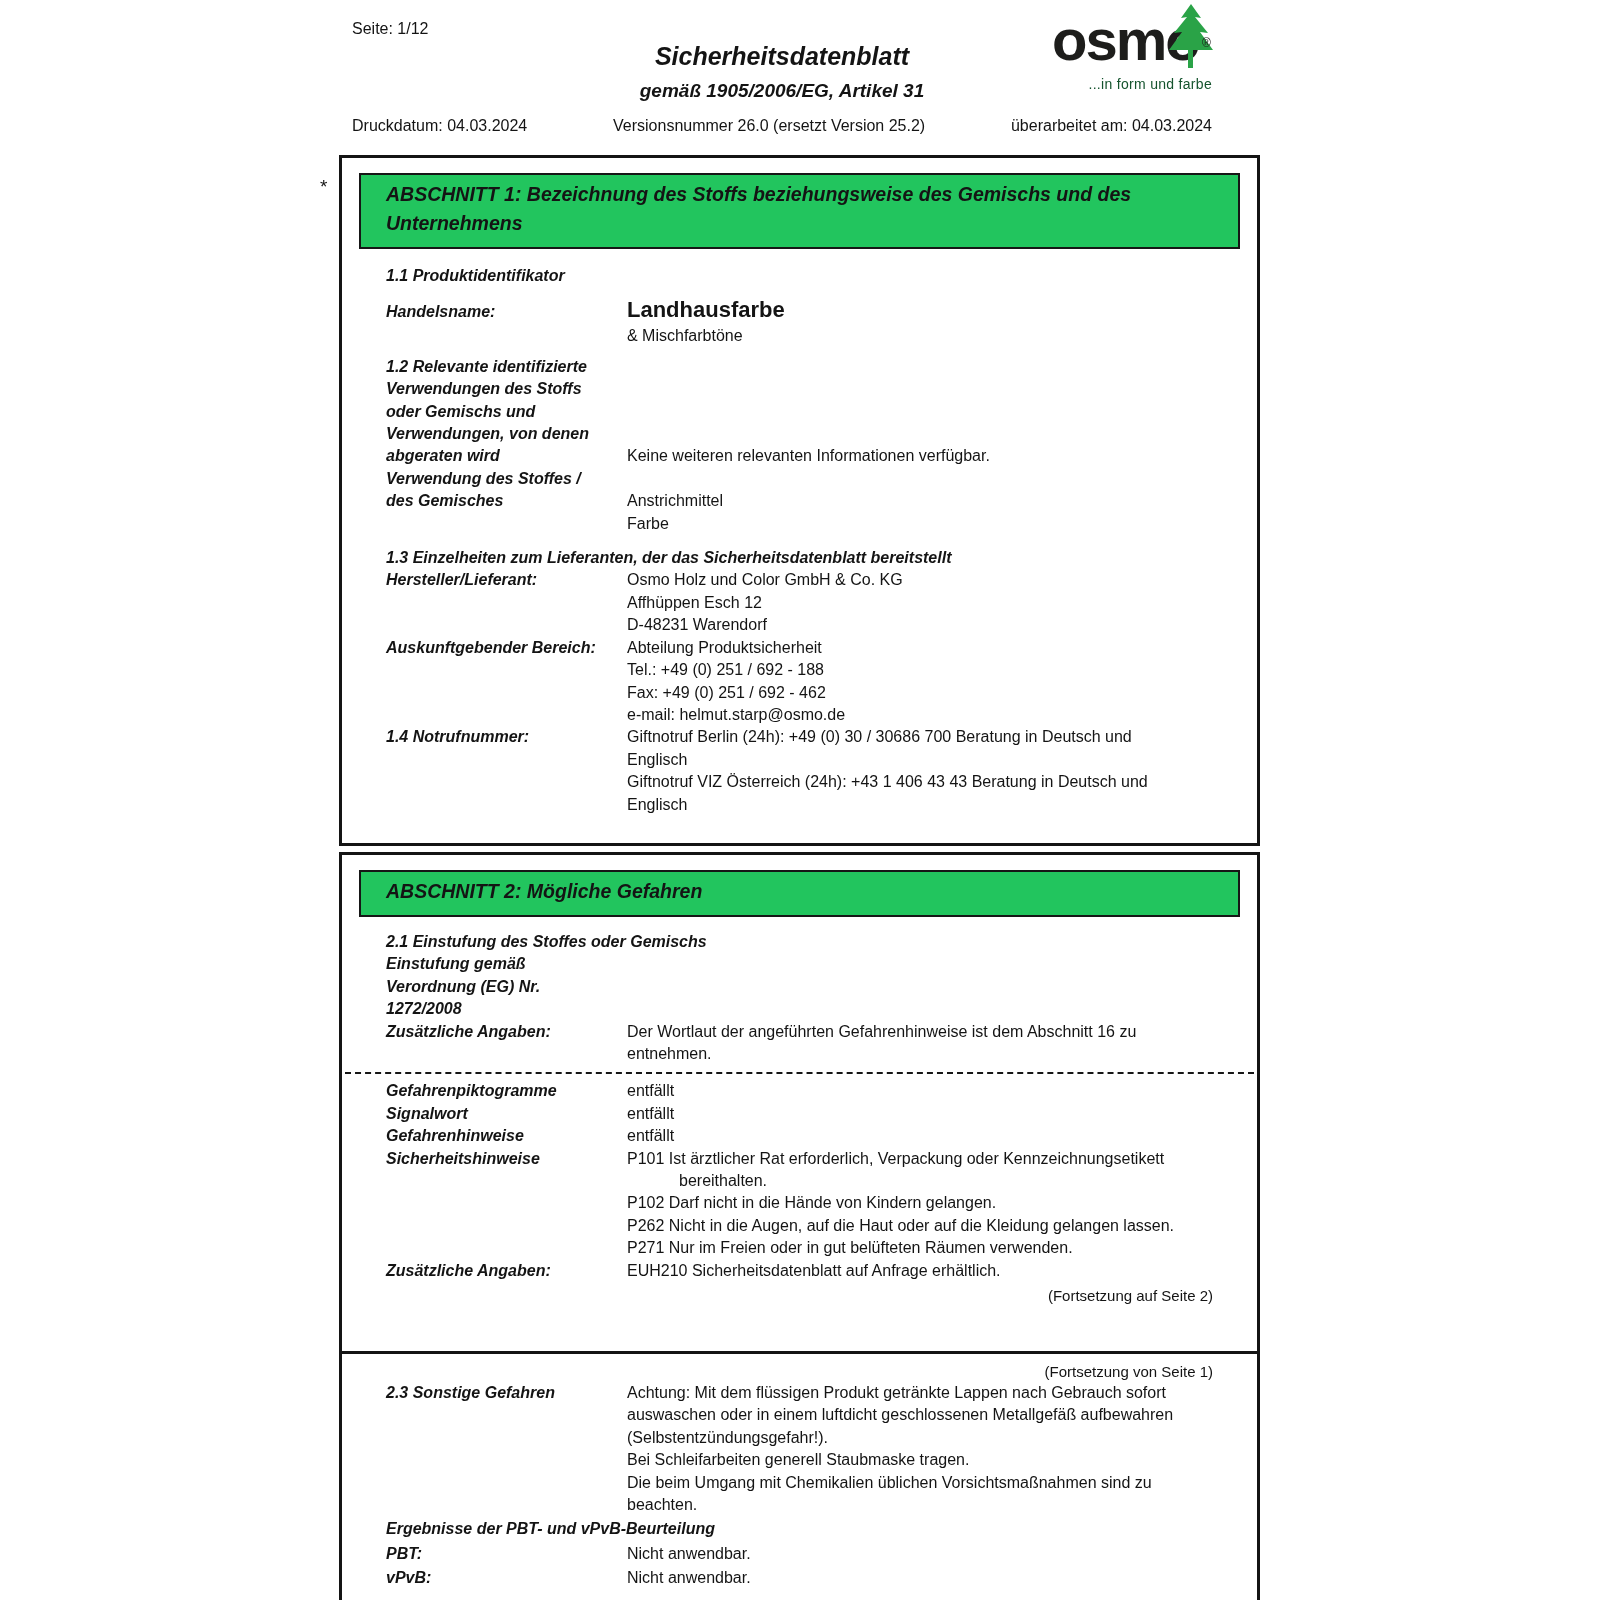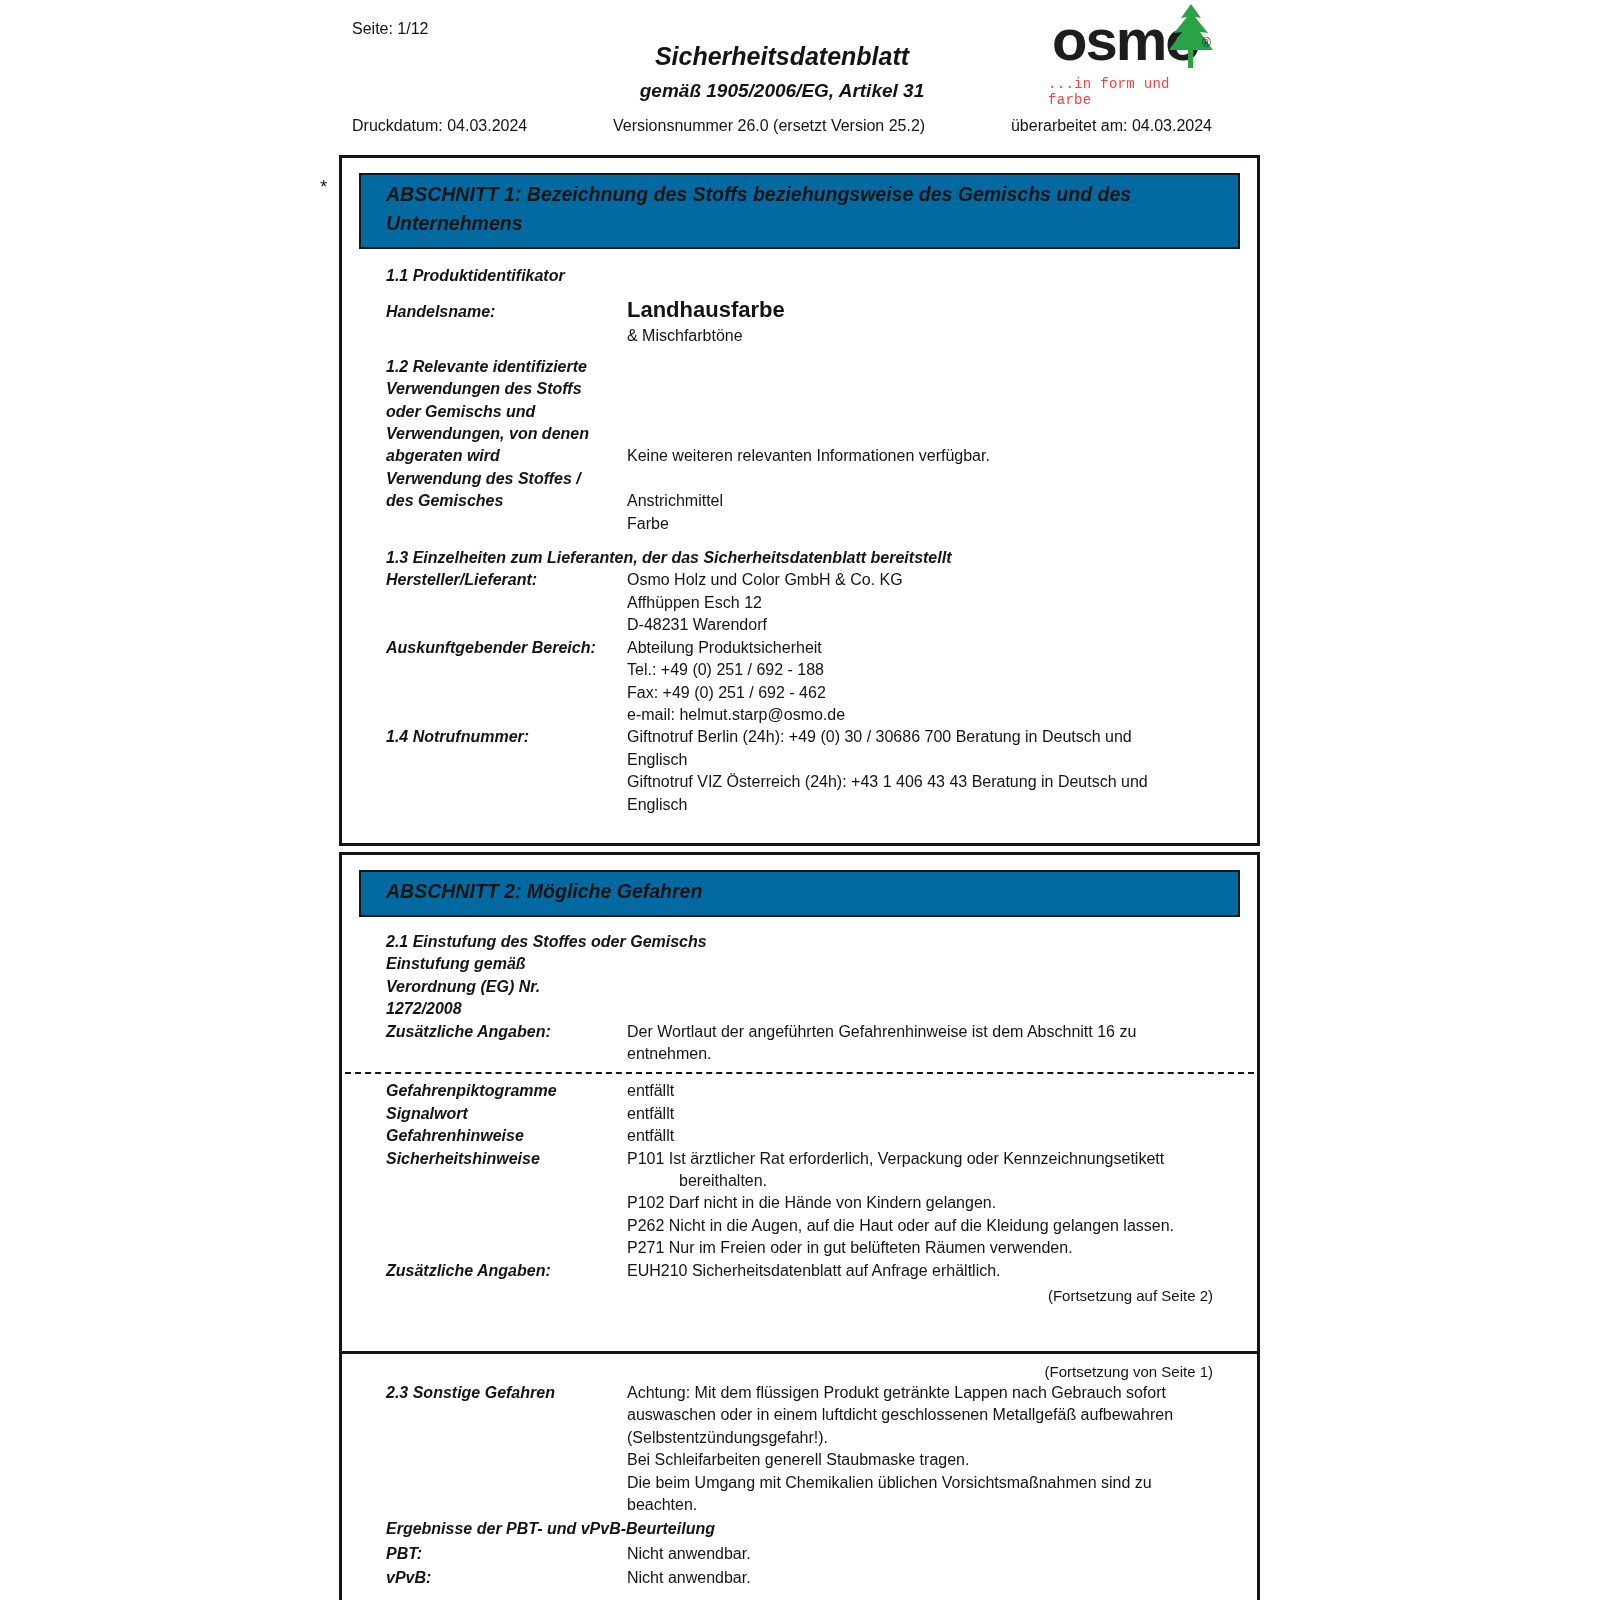--- a/index.html
+++ b/index.html
@@ -19,33 +19,33 @@
   #meta-row { left:352px; top:117px; width:860px; display:flex;
               justify-content:space-between; font-size:16px; }
 
   
   #logo { left:1048px; top:2px; width:168px; height:100px; }
   .logo-text { position:absolute; left:4px; top:8px; font-size:58px; line-height:60px;
                font-weight:700; letter-spacing:-2px; color:#1d1d1b; }
   .logo-tree { position:absolute; left:116px; top:2px; }
   .logo-reg  { position:absolute; left:154px; top:34px; font-size:12px; color:#1d1d1b; }
   .logo-tagline { position:absolute; right:4px; top:74px; font-size:14px;
-                  color:#ef4444; letter-spacing:0.3px;font-family:Liberation Mono, monospace; }
+                  color:#14532d; letter-spacing:0.3px; }
 
   
   .frame { position:absolute; left:339px; width:921px; border:3px solid #141414; background:#fff; }
   #frame-1 { top:155px;  height:691px; }
   #frame-2 { top:852px;  height:557px; }
   #frame-3 { top:1351px; height:300px; border-bottom:0; }
   #frame-3::before { content:""; position:absolute; left:-3px; top:-13px;
                      width:3px; height:13px; background:#141414; }
 
   .star { position:absolute; left:-22px; top:18px; font-size:19px; color:#141414; }
 
-  .sec-hdr { margin:15px 17px 0 17px; background:#0369a1; border:2px solid #161616;
+  .sec-hdr { margin:15px 17px 0 17px; background:#22c55e; border:2px solid #161616;
              padding:5px 28px 9px 25px; font-size:19.5px; line-height:29px;
              font-weight:700; font-style:italic; }
 
   .content { padding:0 44px; font-size:16px; }
   .ln { display:flex; align-items:baseline; line-height:22.4px; }
   .ln .l    { flex:0 0 241px; font-weight:700; font-style:italic; white-space:nowrap; }
   .ln .v    { flex:1 1 auto; white-space:nowrap; }
   .ln .full { flex:1 1 auto; font-weight:700; font-style:italic; white-space:nowrap; }
   .v.ind  { padding-left:52px; }
   .vbig   { font-size:22px; font-weight:700; line-height:30px; }

